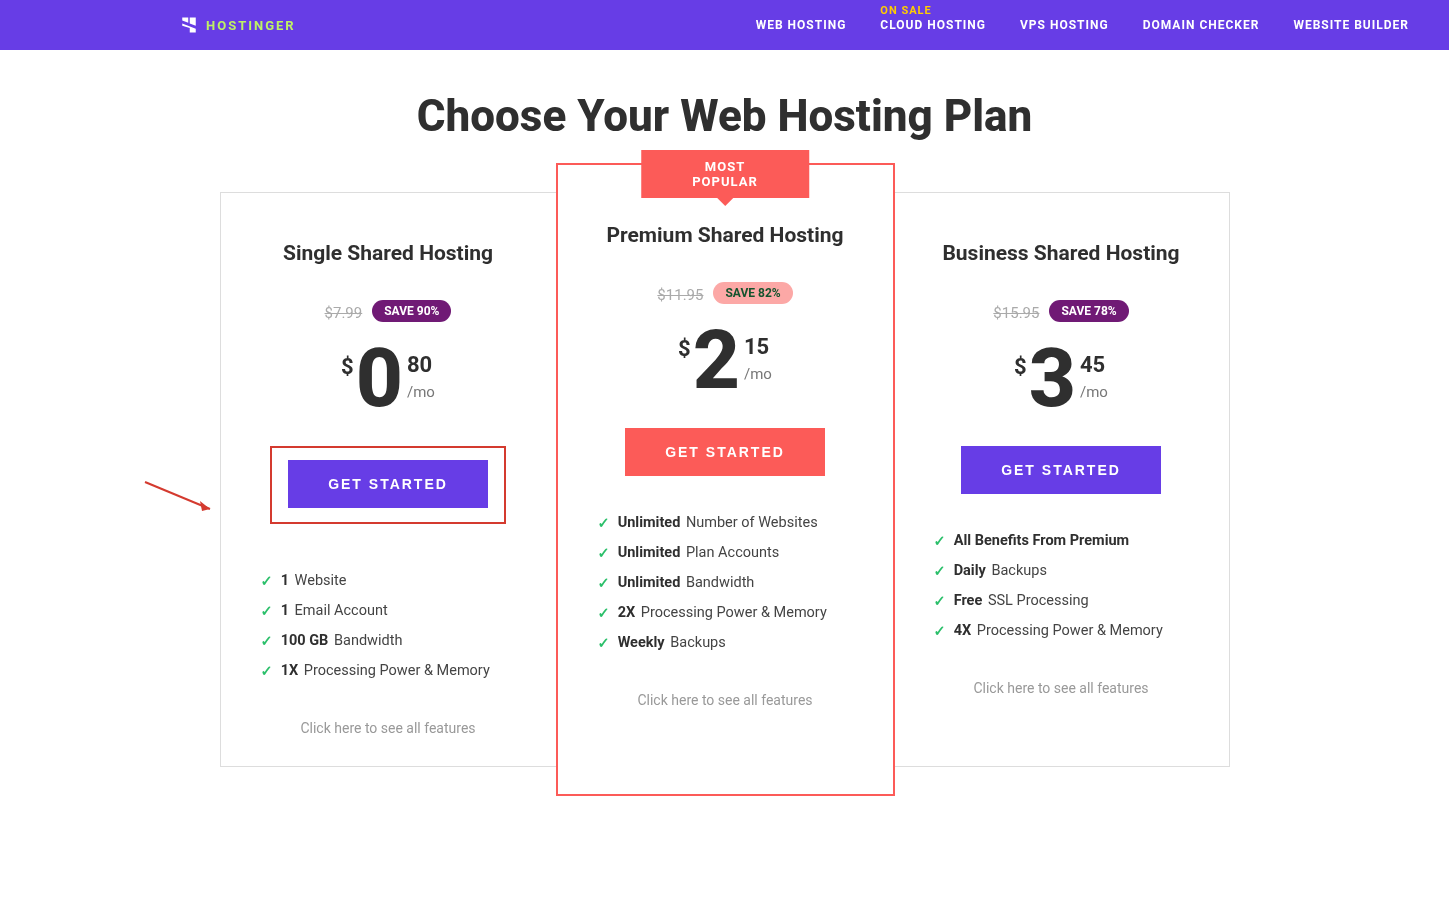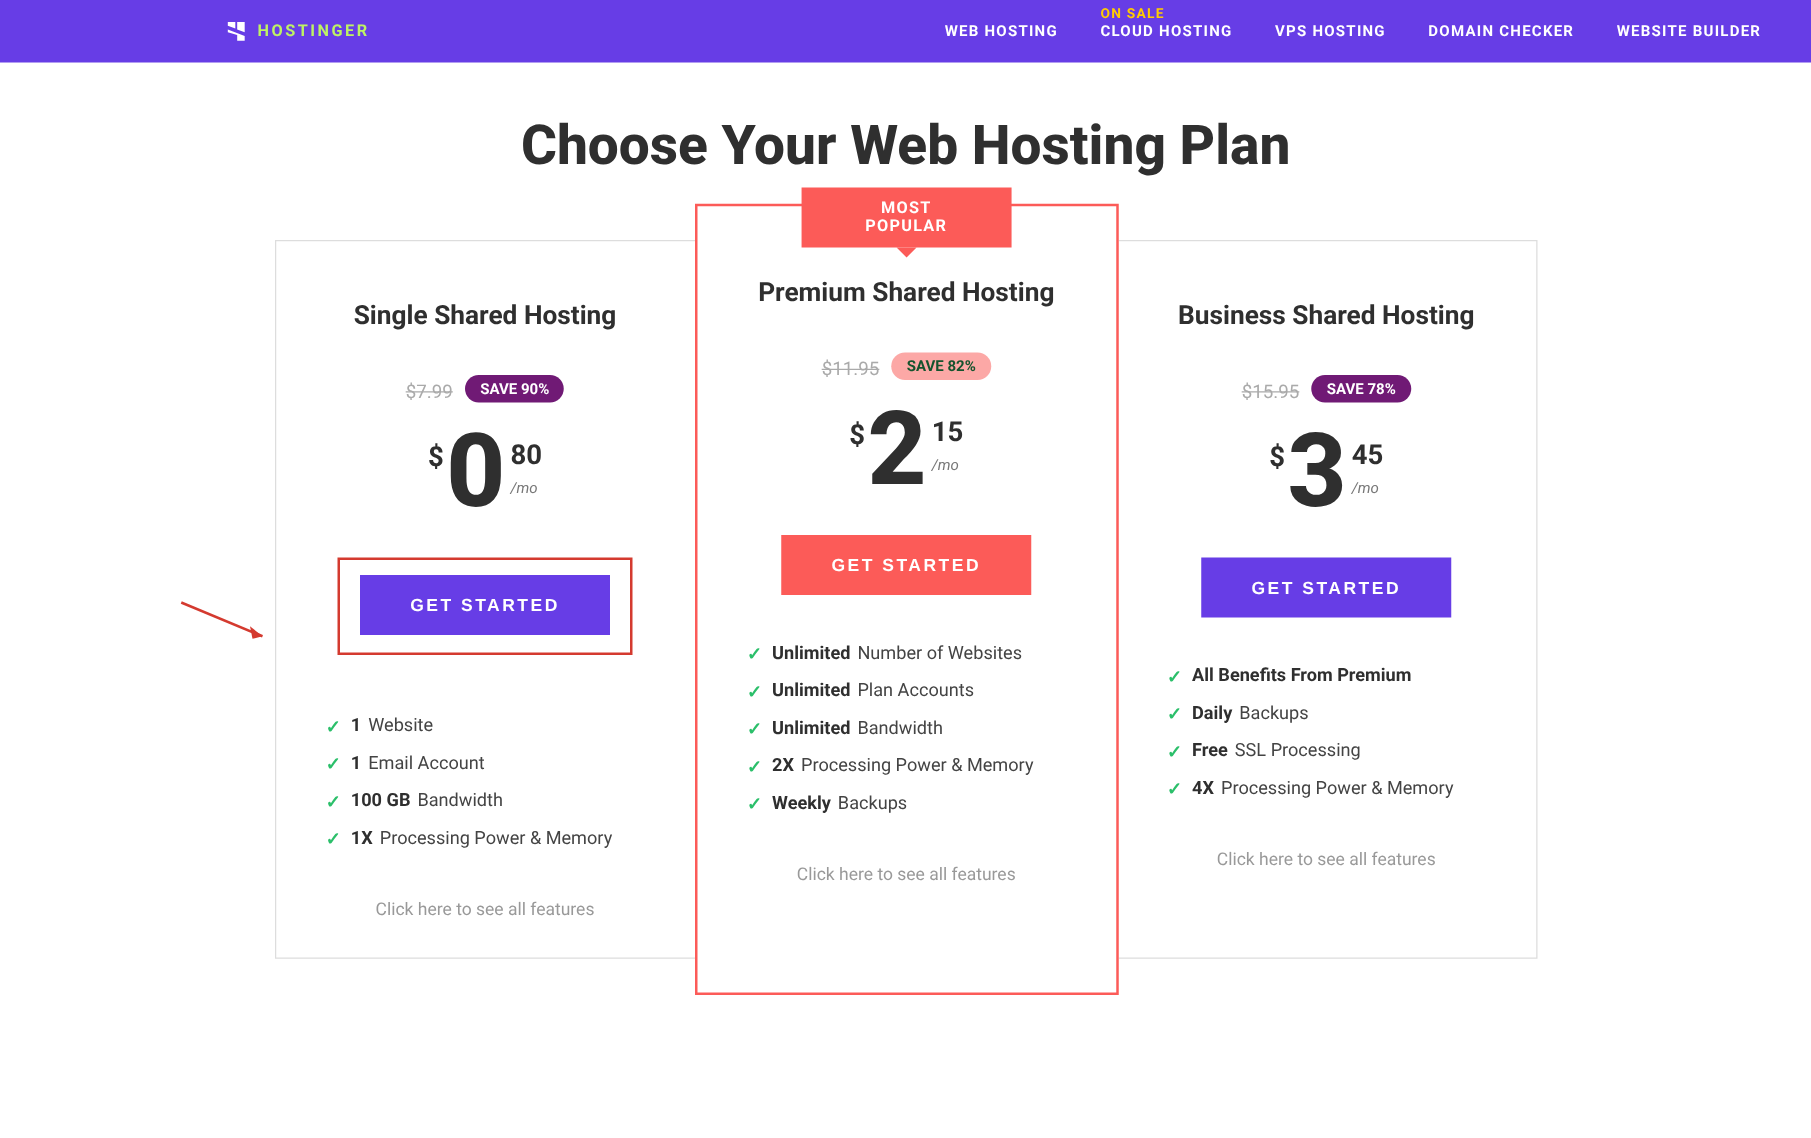--- a/index.html
+++ b/index.html
@@ -45,21 +45,21 @@
   .price-row { display:flex; justify-content:center; align-items:flex-end; gap:10px; margin-bottom:20px;}
   .old-price { color:#aaa; text-decoration:line-through; font-size:15px;}
   .save-badge { border-radius:14px; padding:4px 12px; font-size:12px; font-weight:700; }
   .save-purple { background:#701a75; color:#fff; }
   .save-red { background:#fca8a6; color:#14532d; }
   .big-price { display:flex; justify-content:center; align-items:flex-start; margin-bottom:30px;}
   .currency { font-size:22px; font-weight:700; margin-top:12px; margin-right:2px;}
   .main-digit { font-size:82px; font-weight:800; line-height:0.9;}
   .cents-col { display:flex; flex-direction:column; align-items:flex-start; margin-left:4px; margin-top:10px;}
   .cents { font-size:22px; font-weight:700;}
-  .per { font-size:12px; color:#777; margin-top:6px;font-style:italic;}
+  .per { font-size:15px; color:#777; margin-top:6px;}
   .cta {
     display:inline-block; padding:16px 40px; font-size:14px; font-weight:700;
     letter-spacing:2px; color:#fff; border:none; cursor:pointer; margin-bottom:10px;
   }
   .cta-purple { background:#673de6; }
   .cta-red { background:#fc5b58; }
   .cta-box { border:2px solid #d43a2f; padding:12px 16px 14px; display:inline-block; margin-bottom:20px;}
   .features { text-align:left; margin:28px 10px 40px; }
   .feat { font-size:14.5px; color:#444; margin:12px 0; display:flex; align-items:flex-start; gap:8px;}
   .check { color:#2bbf6a; font-weight:700; flex-shrink:0; margin-top:1px;}

